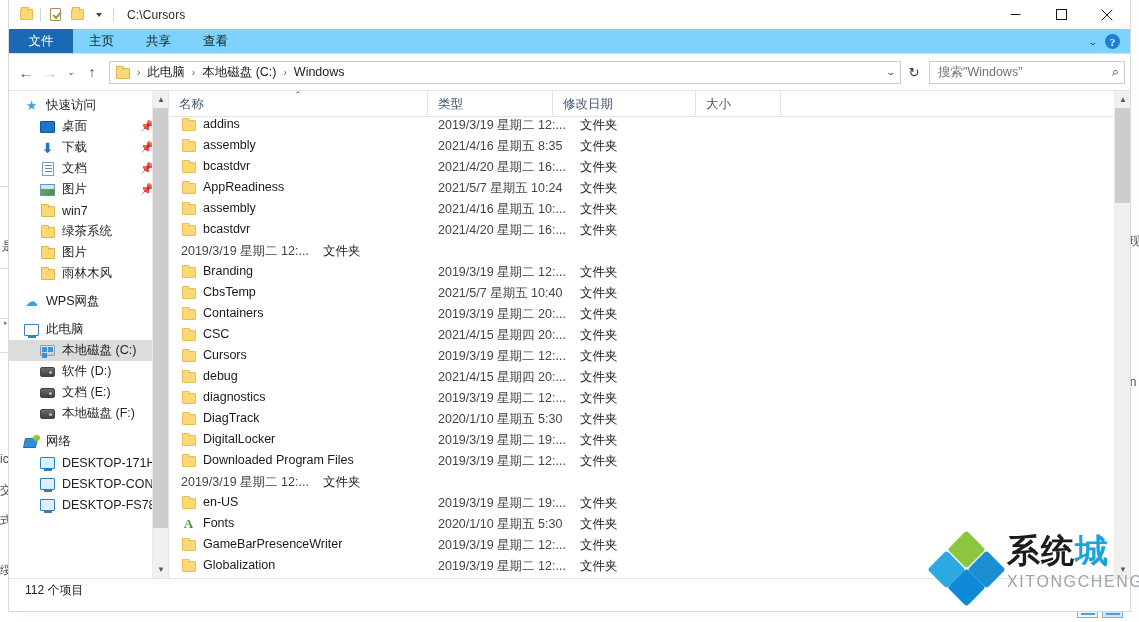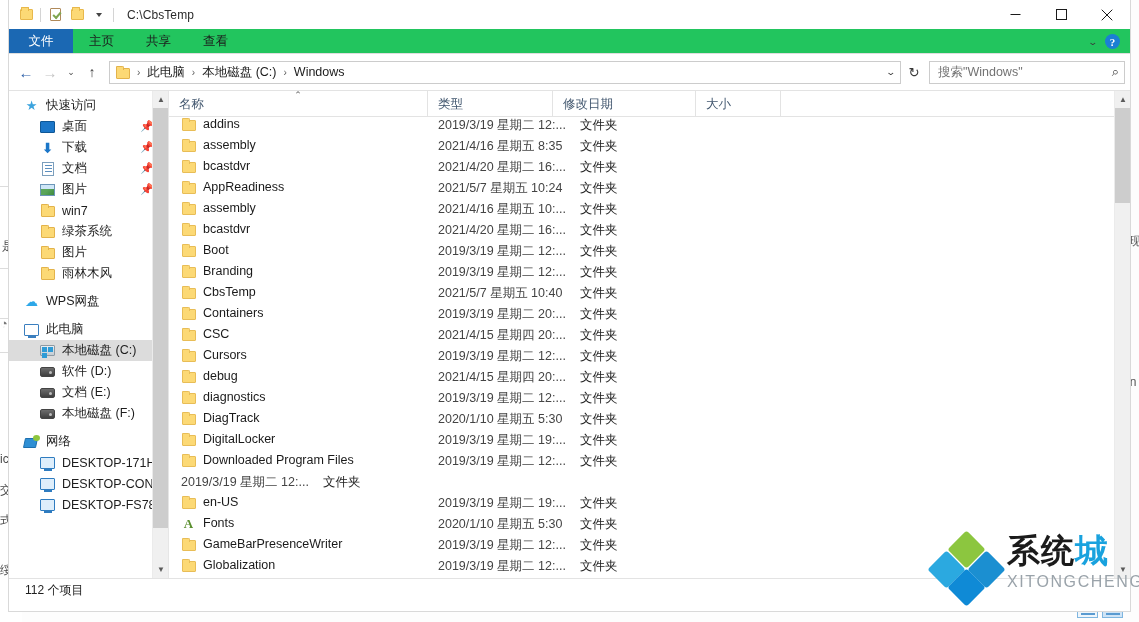--- a/index.html
+++ b/index.html
@@ -106,21 +106,21 @@
     width: 46px; height: 29px;
     display: flex; align-items: center; justify-content: center;
     color: #1b1b1b;
   }
   .win-btn svg { display: block; }
 
   
   .ribbon {
     position: relative;
     height: 25px;
-    background: #22c55e;
+    background: #7dd3fc;
     border-bottom: 1px solid #dedede;
     display: flex; align-items: stretch;
   }
   .rb-tab {
     display: flex; align-items: center; justify-content: center;
     font-size: 12.5px; color: #1c1c1c;
     padding: 0 16px;
     min-width: 56px;
   }
   .rb-tab.file {
@@ -498,21 +498,21 @@
           <div class="props-ico"></div>
         </div>
       <div class="qat-icon">
           <div class="folder-ico"></div>
         </div>
       <div class="qat-icon">
           <span class="qat-caret">▾</span>
         </div>
       <div class="qat-sep"></div>
     </div>
-    <div class="win-title">C:\CbsTemp</div>
+    <div class="win-title">C:\Cursors</div>
 
     <div class="win-buttons">
       <div class="win-btn">
         <svg width="11" height="11" viewBox="0 0 11 11">
             <line x1="0.5" y1="5.5" x2="10.5" y2="5.5" stroke="#1b1b1b" stroke-width="1"></line>
           </svg>
       </div>
       <div class="win-btn">
         <svg width="11" height="11" viewBox="0 0 11 11">
             <rect x="0.5" y="0.5" width="10" height="10" fill="none" stroke="#1b1b1b" stroke-width="1"></rect>
@@ -796,26 +796,20 @@
                 <span class="f-folder"></span>
               </span>
             <span>bcastdvr</span>
           </span>
           <span class="fcell-date">2021/4/20 星期二 16:...</span>
           <span class="fcell-type">文件夹</span>
           <span class="fcell-size"></span>
         </div>
 
         <div class="frow">
-          <span class="fcell-name">
-            <span class="f-ico">
-                <span class="f-folder"></span>
-              </span>
-            <span>Boot</span>
-          </span>
           <span class="fcell-date">2019/3/19 星期二 12:...</span>
           <span class="fcell-type">文件夹</span>
           <span class="fcell-size"></span>
         </div>
 
         <div class="frow">
           <span class="fcell-name">
             <span class="f-ico">
                 <span class="f-folder"></span>
               </span>

